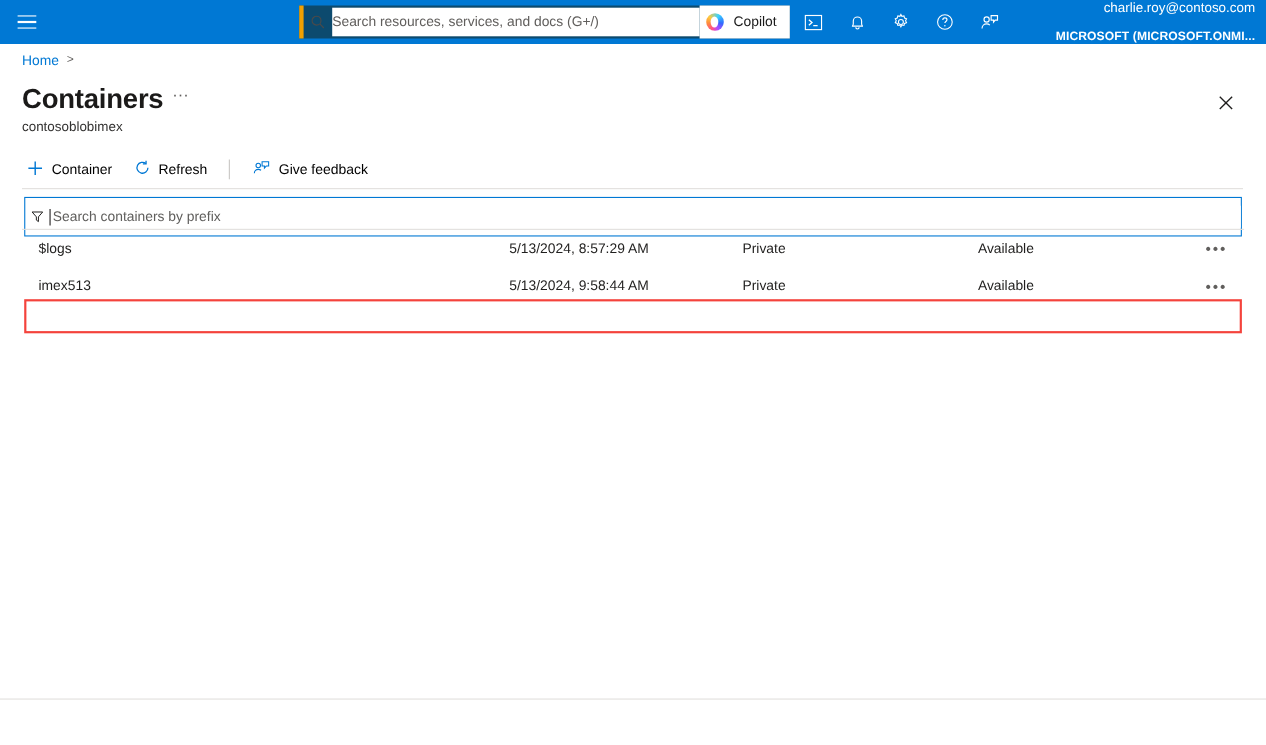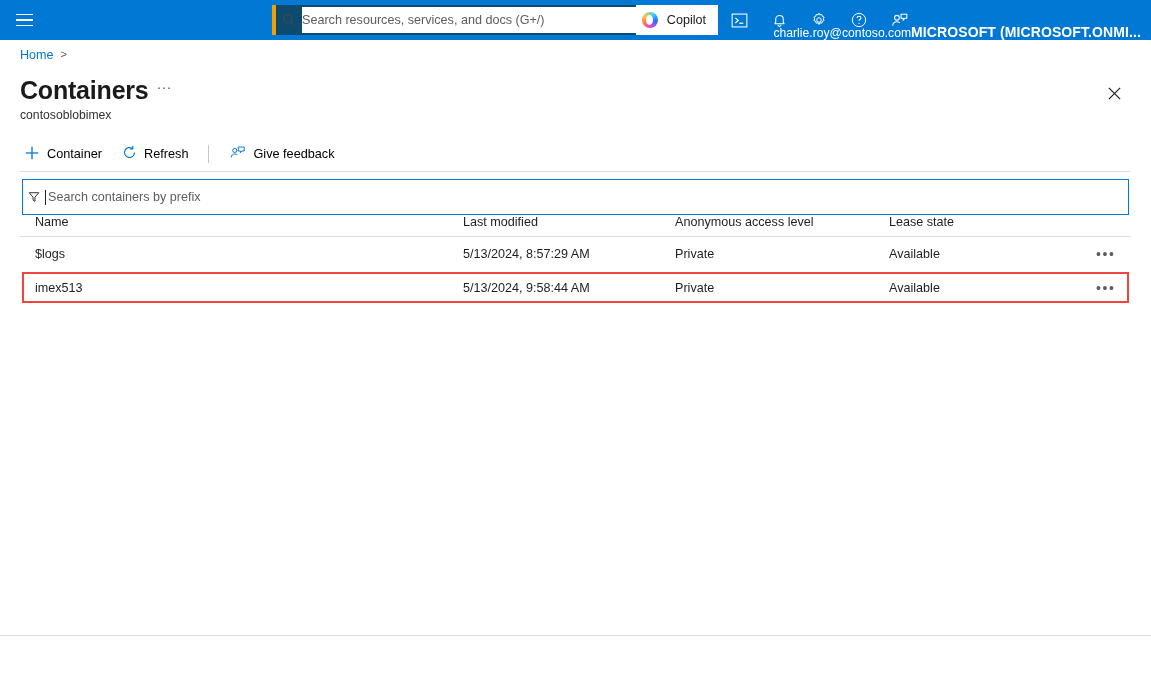--- a/index.html
+++ b/index.html
@@ -70,26 +70,26 @@
     position: absolute; right: 232px; top: 0; height: 40px;
     display: flex; align-items: center;
   }
   .topicon {
     width: 40px; height: 40px;
     display: flex; align-items: center; justify-content: center;
     cursor: pointer;
   }
   .user-block {
     position: absolute; right: 10px; top: 0; height: 40px;
-    display: flex; flex-direction: row;
-    align-items: flex-end; justify-content: center;
+    display: flex; flex-direction: column;
+    align-items: flex-end; justify-content: space-between;
     cursor: pointer; line-height: 1.15;
   }
   .user-email { color: #ffffff; font-size: 12.2px; }
-  .user-tenant { color: #ffffff; font-size: 14px; font-weight: bold; letter-spacing: .1px; }
+  .user-tenant { color: #ffffff; font-size: 11px; font-weight: bold; letter-spacing: .1px; }
 
   
   .breadcrumb {
     position: absolute; left: 20px; top: 48px;
     display: flex; align-items: flex-start; gap: 7px;
     font-size: 12.6px;
   }
   .breadcrumb a { color: #0078d4; text-decoration: none; cursor: pointer; }
   .breadcrumb .chev { color: #605e5c; font-size: 11px; }
 
@@ -307,26 +307,20 @@
     <svg width="12" height="12" viewBox="0 0 14 14" fill="none" stroke="#201f1e" stroke-width="1.05">
       <polygon points="1.4,2 12.6,2 8.1,7.2 8.1,12.2 5.9,10.6 5.9,7.2"></polygon>
     </svg>
   </span>
   <span class="filter-caret"></span>
   <input class="filter-input" type="text" placeholder="Search containers by prefix" style="">
 </div>
 
 <div class="table">
 
-  <div class="trow thead">
-    <span class="cell c-name">Name</span>
-    <span class="cell c-mod">Last modified</span>
-    <span class="cell c-anon">Anonymous access level</span>
-    <span class="cell c-lease">Lease state</span>
-  </div>
   <div class="hline"></div>
 
   <div class="trow datarow">
     <a class="cell c-name name-link">$logs</a>
     <span class="cell c-mod">5/13/2024, 8:57:29 AM</span>
     <span class="cell c-anon">Private</span>
     <span class="cell c-lease">Available</span>
     <span class="row-ellipsis">•••</span>
   </div>
 

